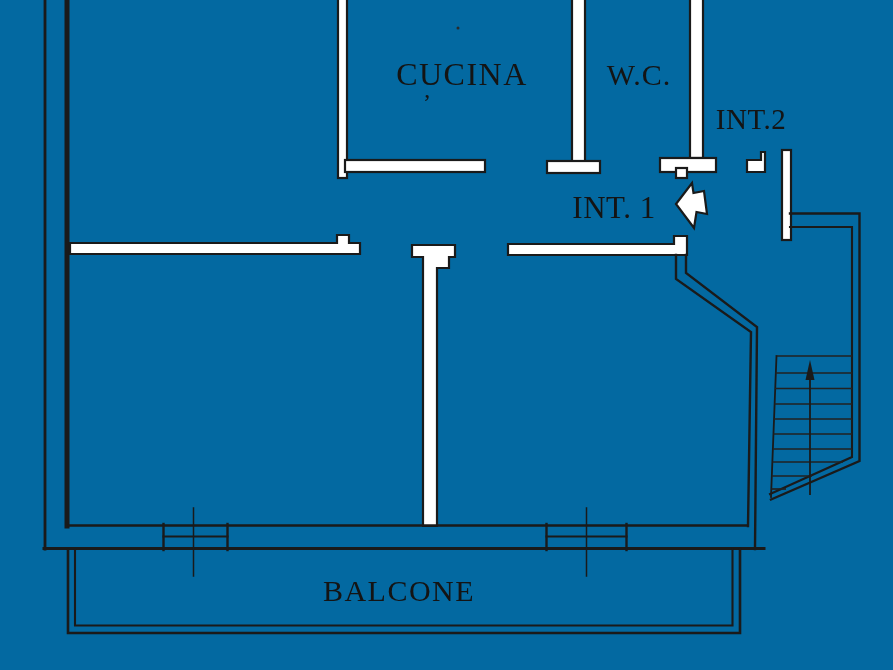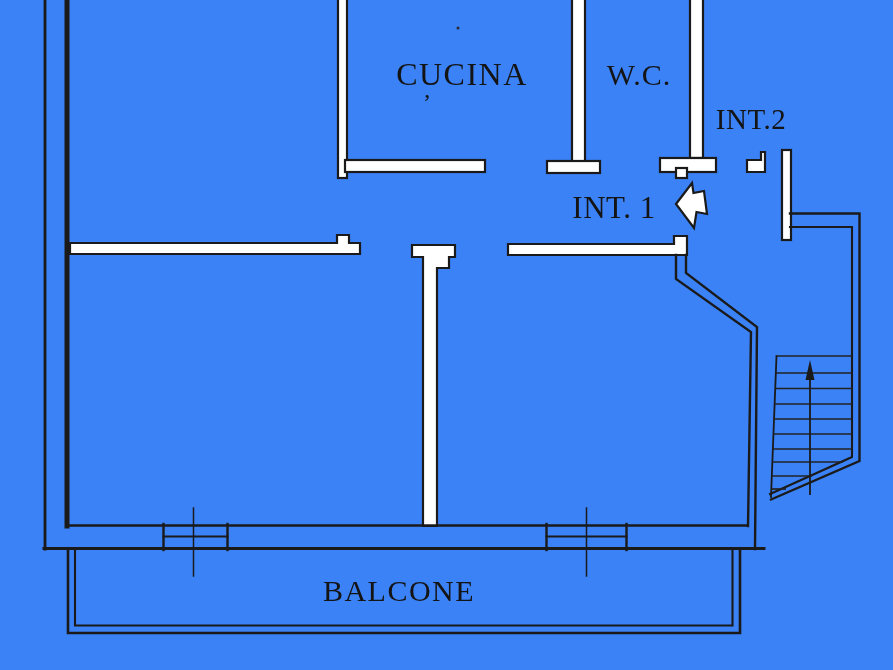--- a/index.html
+++ b/index.html
@@ -1,19 +1,19 @@
 <!DOCTYPE html>
 <html><head>
 <meta charset="utf-8">
 <style>
   html,body{margin:0;padding:0;background:#ffffff;}
   .canvas{
     position:relative;
     width:893px;height:670px;
-    background:#3b82f6;
+    background:#0369a1;
     overflow:hidden;
     font-family:"Liberation Serif","DejaVu Serif",serif;
   }
   svg{display:block;}
   .wall{fill:#ffffff;stroke:#1a1a1a;stroke-width:2.2;stroke-linejoin:miter;}
   .ln{stroke:#1a1a1a;fill:none;stroke-linecap:square;}
   .step{stroke:#222222;stroke-width:1.7;fill:none;}
   .lbl{fill:#141414;}
 </style>
 </head>

